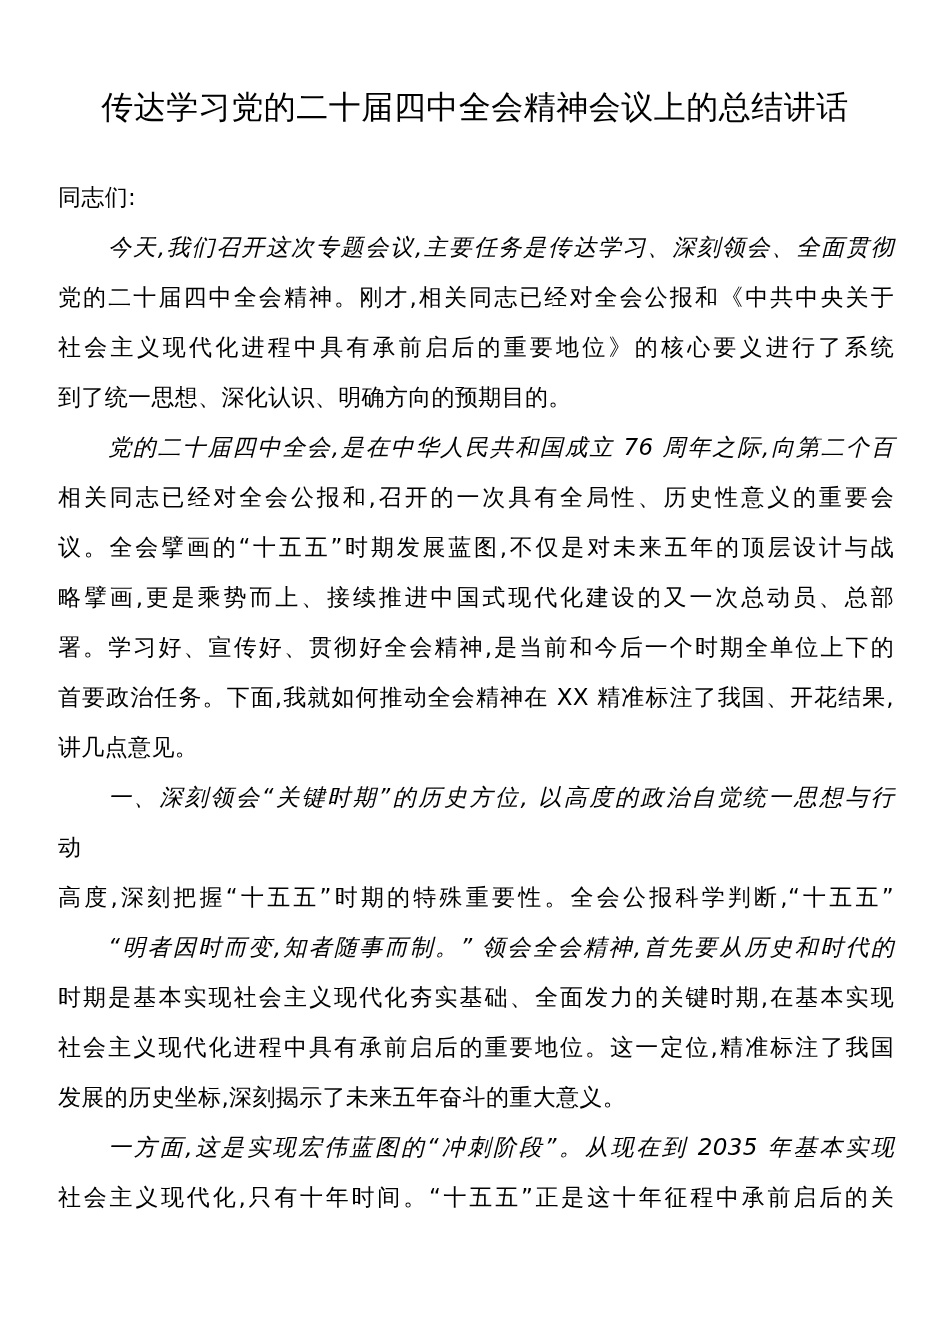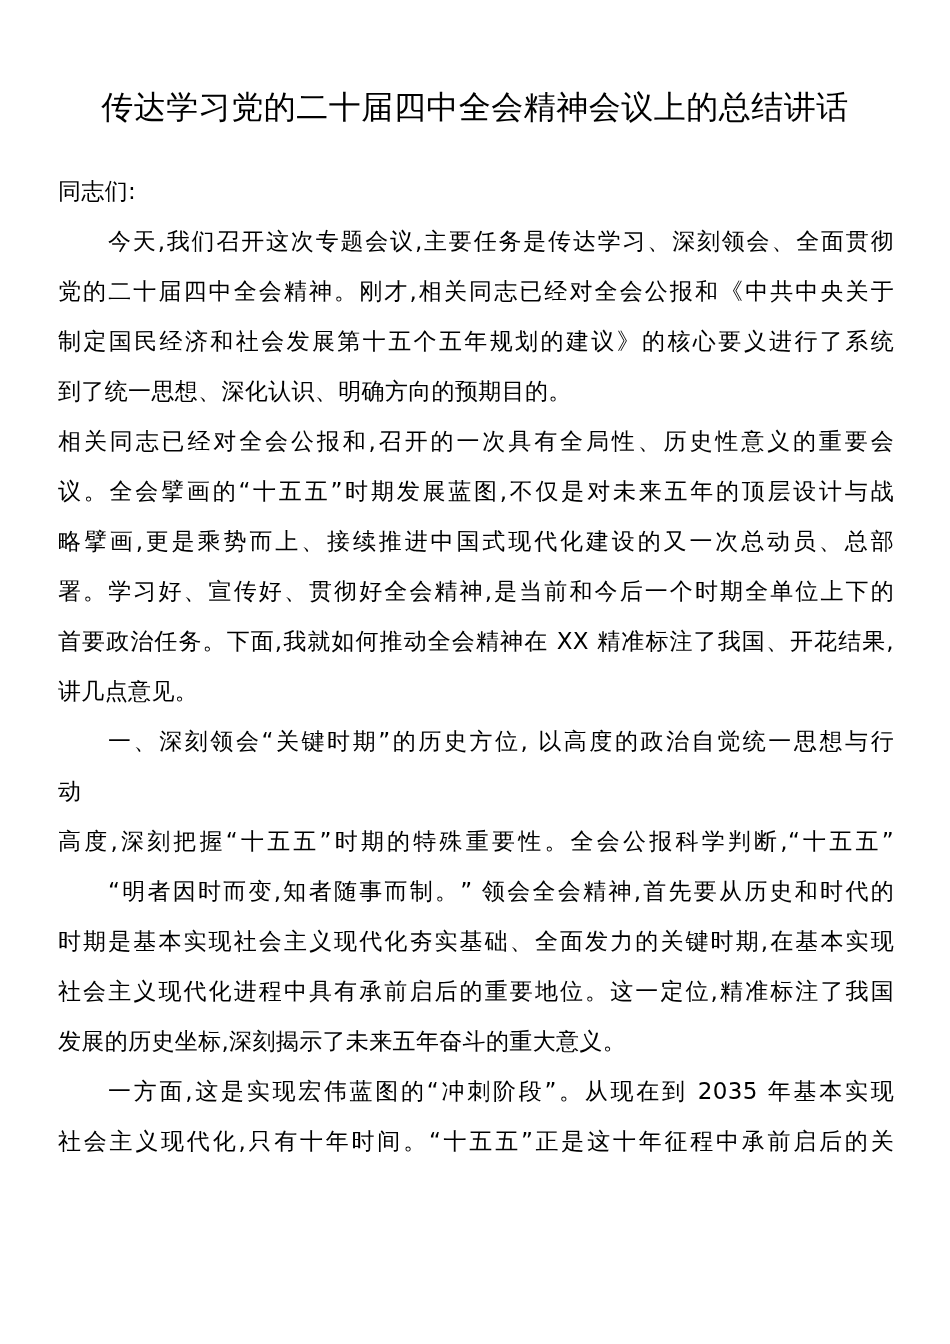--- a/index.html
+++ b/index.html
@@ -31,53 +31,55 @@
       text-align: center;
       font-size: 32px;
       line-height: 48px;
       letter-spacing: 0.5px;
       white-space: nowrap;
       margin-top: 17px;
     }
     .body-text {
       position: absolute;
       left: 58px;
-      top: 166px;
+      top: 172px;
       width: 836px;
     }
     .line {
       height: 50px;
       font-size: 23px;
       line-height: 50px;
       white-space: nowrap;
       overflow: visible;
       letter-spacing: 0.35px;
     }
     .line.justify {
       text-align: justify;
       text-align-last: justify;
     }
     .indent {
       padding-left: 50px;
+      font-style: italic;
     }
   </style>
 </head>
 <body>
 
 <div class="page">
   <div class="title">传达学习党的二十届四中全会精神会议上的总结讲话</div>
 
   <div class="body-text">
     <div class="line">同志们:</div>
 
     <div class="line indent justify">今天,我们召开这次专题会议,主要任务是传达学习、深刻领会、全面贯彻</div>
     <div class="line justify">党的二十届四中全会精神。刚才,相关同志已经对全会公报和《中共中央关于</div>
-    <div class="line justify">制定国民经济和社会发展第十五个五年规划的建议》的核心要义进行了系统</div>
+    <div class="line justify">社会主义现代化进程中具有承前启后的重要地位》的核心要义进行了系统</div>
     <div class="line">到了统一思想、深化认识、明确方向的预期目的。</div>
 
+    <div class="line indent justify">党的二十届四中全会,是在中华人民共和国成立 76 周年之际,向第二个百</div>
     <div class="line justify">相关同志已经对全会公报和,召开的一次具有全局性、历史性意义的重要会</div>
     <div class="line justify">议。全会擘画的“十五五”时期发展蓝图,不仅是对未来五年的顶层设计与战</div>
     <div class="line justify">略擘画,更是乘势而上、接续推进中国式现代化建设的又一次总动员、总部</div>
     <div class="line justify">署。学习好、宣传好、贯彻好全会精神,是当前和今后一个时期全单位上下的</div>
     <div class="line justify">首要政治任务。下面,我就如何推动全会精神在 XX 精准标注了我国、开花结果,</div>
     <div class="line">讲几点意见。</div>
 
     <div class="line indent justify">一、深刻领会“关键时期”的历史方位, 以高度的政治自觉统一思想与行</div>
     <div class="line">动</div>
 

